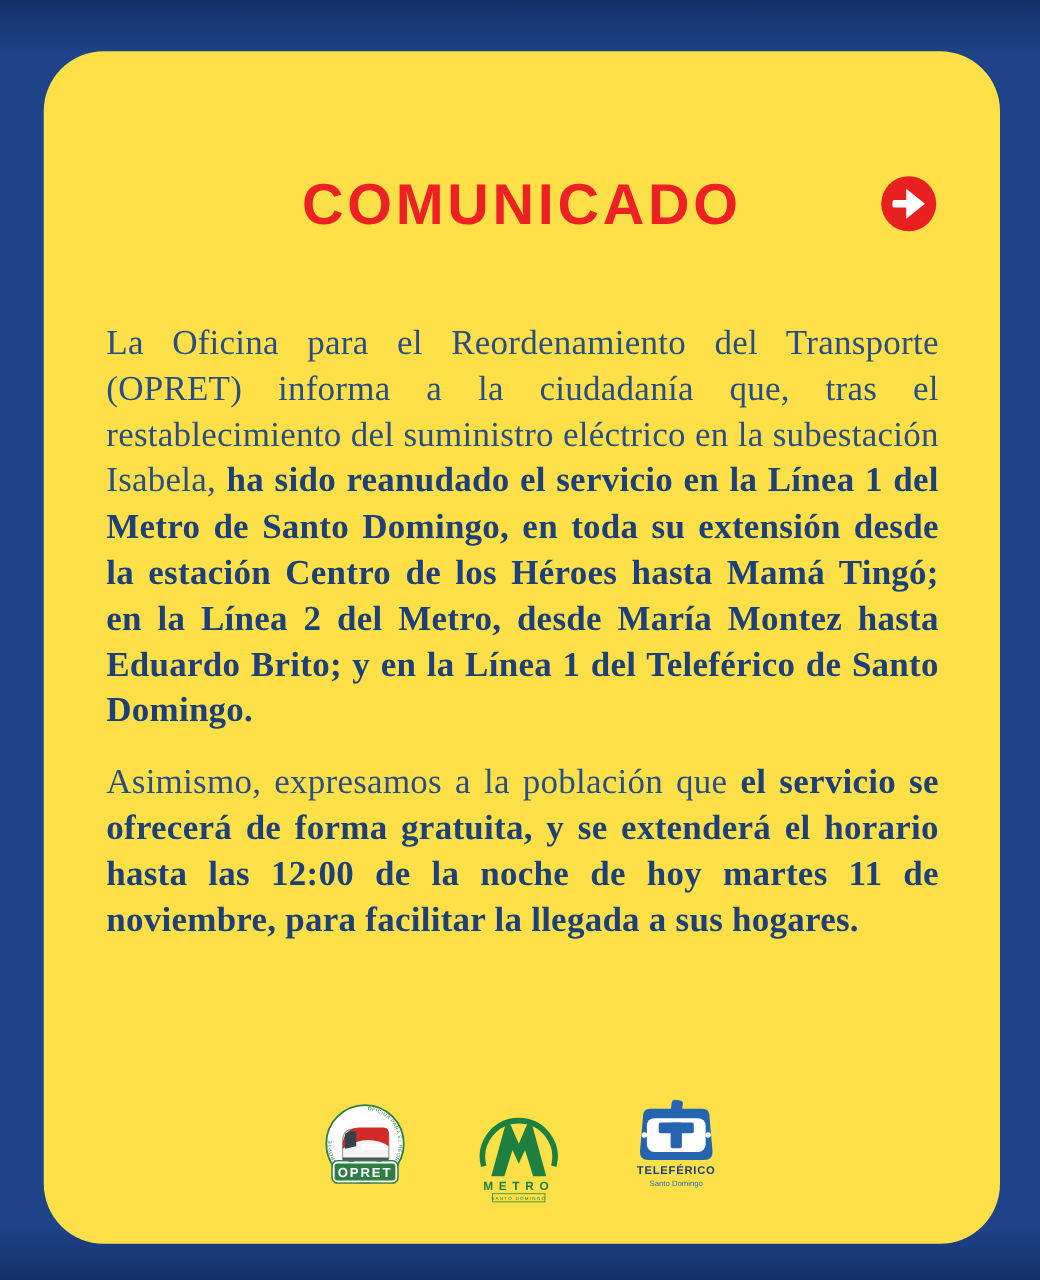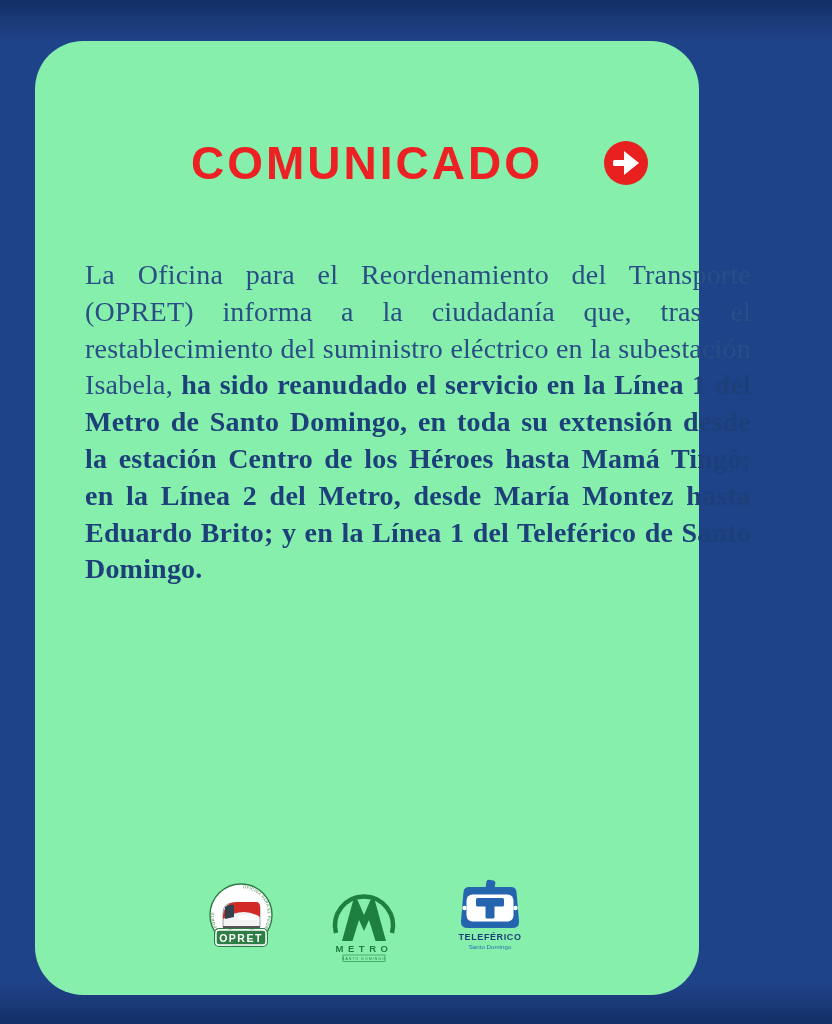--- a/index.html
+++ b/index.html
@@ -2,22 +2,22 @@
 <html><head>
 <meta charset="utf-8">
 <style>
   html,body{margin:0;padding:0;}
   body{
     width:832px;height:1024px;position:relative;overflow:hidden;
     font-family:"Liberation Sans",sans-serif;
     background:linear-gradient(180deg,#142f66 0px,#1f4389 42px,#1f4389 982px,#142f66 1024px);
   }
   .card{
-    position:absolute;left:35px;top:41px;width:664px;height:954px;
-    background:#86efac;border-radius:48px;
+    position:absolute;left:35px;top:41px;width:765px;height:954px;
+    background:#fde047;border-radius:48px;
   }
   .header-row{position:absolute;top:96px;left:0;width:100%;height:52px;}
   .title{
     text-align:center;font-size:46px;font-weight:700;letter-spacing:3px;
     color:#ed2024;margin:0;line-height:52px;
   }
   .arrow-wrap{position:absolute;right:50px;top:3px;width:46px;height:46px;}
   .body-text{
     position:absolute;top:216px;left:50px;width:666px;
     font-size:28px;line-height:36.8px;color:#2a4d85;
@@ -44,20 +44,21 @@
       <svg width="46" height="46" viewBox="0 0 46 46">
         <circle cx="23" cy="23" r="22" fill="#e8201f"></circle>
         <rect x="10" y="20" width="15" height="6" rx="1.5" fill="#ffffff"></rect>
         <polygon points="21,11 36,23 21,35" fill="#ffffff"></polygon>
       </svg>
     </div>
   </div>
 
   <div class="body-text">
     <p><span>La Oficina para el Reordenamiento del Transporte (OPRET) informa a la ciudadanía que, tras el restablecimiento del suministro eléctrico en la subestación Isabela, </span><b>ha sido reanudado el servicio en la Línea 1 del Metro de Santo Domingo, en toda su extensión desde la estación Centro de los Héroes hasta Mamá Tingó; en la Línea 2 del Metro, desde María Montez hasta Eduardo Brito; y en la Línea 1 del Teleférico de Santo Domingo.</b></p>
+    <p><span>Asimismo, expresamos a la población que </span><b>el servicio se ofrecerá de forma gratuita, y se extenderá el horario hasta las 12:00 de la noche de hoy martes 11 de noviembre, para facilitar la llegada a sus hogares.</b></p>
   </div>
 
   <div class="logo-row">
 
     <svg width="86" height="90" viewBox="0 0 86 90">
       <defs>
         <path id="opret-ring-path" d="M43,13 a27,27 0 1,1 -0.05,0"></path>
       </defs>
       <circle cx="43" cy="40" r="31" fill="#ffffff" stroke="#2e7d44" stroke-width="1.4"></circle>
       <text class="mono-ring">

